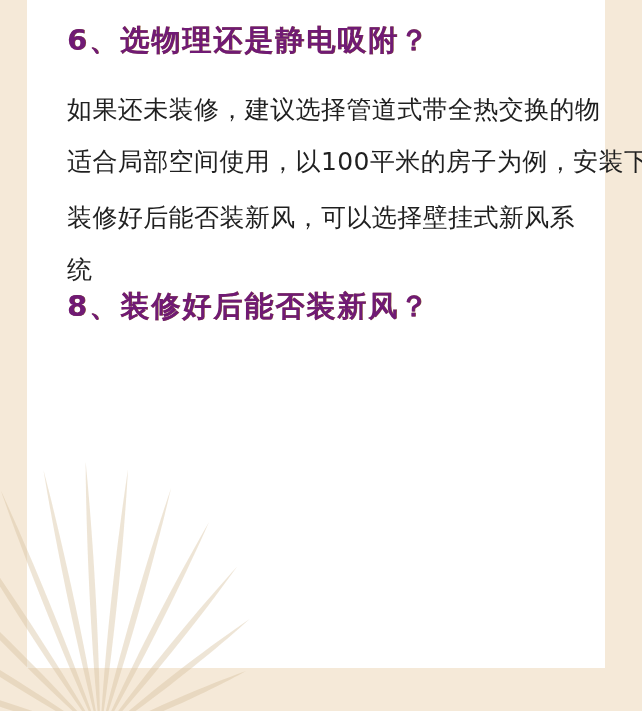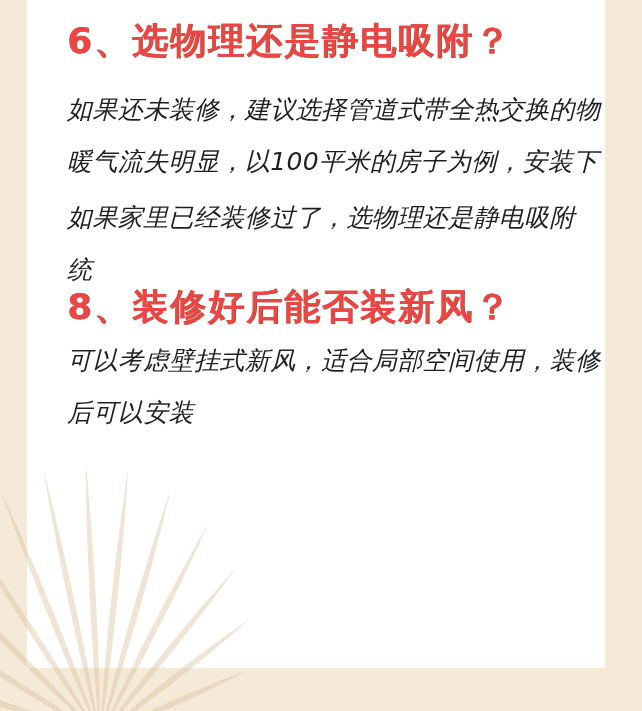--- a/index.html
+++ b/index.html
@@ -16,36 +16,35 @@
     position: absolute;
     left: 27px; top: 0;
     width: 578px; height: 668px;
     background: #ffffff;
     z-index: 1;
   }
   .card-inner {
     padding: 22px 20px 0 40px;
   }
   .q-heading {
-    color: #ef4444;
-    font-size: 36px;
+    color: #701a75;
+    font-size: 29px;
     line-height: 37px;
     font-weight: 800;
     letter-spacing: 2px;
     white-space: nowrap;
     text-shadow: 0.6px 0 0 #8a5a33; 
   }
   .q-heading.second {
     margin-top: -8px;
   }
   .para {
     color: #1f1f1f;
     font-size: 25px;
     letter-spacing: 0.4px;
-    font-style: italic;
   }
   .para .line {
     line-height: 52px;
     white-space: nowrap;
   }
   .para.after-h1 { margin-top: 25px; }
   .para.gap-sm   { margin-top: 4px; }
   .para.after-h2 { margin-top: 10px; }
   .para.gap-neg  { margin-top: -2px; }
   .watermark {
@@ -59,34 +58,30 @@
 </head>
 <body>
 
 <div class="card">
   <div class="card-inner">
 
     <div class="q-heading">6、选物理还是静电吸附？</div>
 
     <div class="para after-h1">
       <div class="line">如果还未装修，建议选择管道式带全热交换的物</div>
-      <div class="line">暖气流失明显，以100平米的房子为例，安装下</div>
+      <div class="line">适合局部空间使用，以100平米的房子为例，安装下</div>
     </div>
 
     <div class="para gap-sm">
-      <div class="line">如果家里已经装修过了，选物理还是静电吸附</div>
+      <div class="line">装修好后能否装新风，可以选择壁挂式新风系</div>
       <div class="line">统</div>
     </div>
 
     <div class="q-heading second">8、装修好后能否装新风？</div>
 
-    <div class="para after-h2">
-      <div class="line">可以考虑壁挂式新风，适合局部空间使用，装修</div>
-      <div class="line">后可以安装</div>
-    </div>
 
 
   </div>
 </div>
 
 <svg class="watermark" width="340" height="320" viewBox="0 0 340 320" aria-hidden="true">
   <g fill="#d8c2a0" transform="translate(140,330)">
     <path transform="rotate(-72)" d="M0,0 C-5,-70 -3,-150 0,-195 C3,-150 5,-70 0,0 Z"></path>
     <path transform="rotate(-58)" d="M0,0 C-5,-80 -3,-170 0,-220 C3,-170 5,-80 0,0 Z"></path>
     <path transform="rotate(-45)" d="M0,0 C-5,-85 -3,-185 0,-240 C3,-185 5,-85 0,0 Z"></path>

